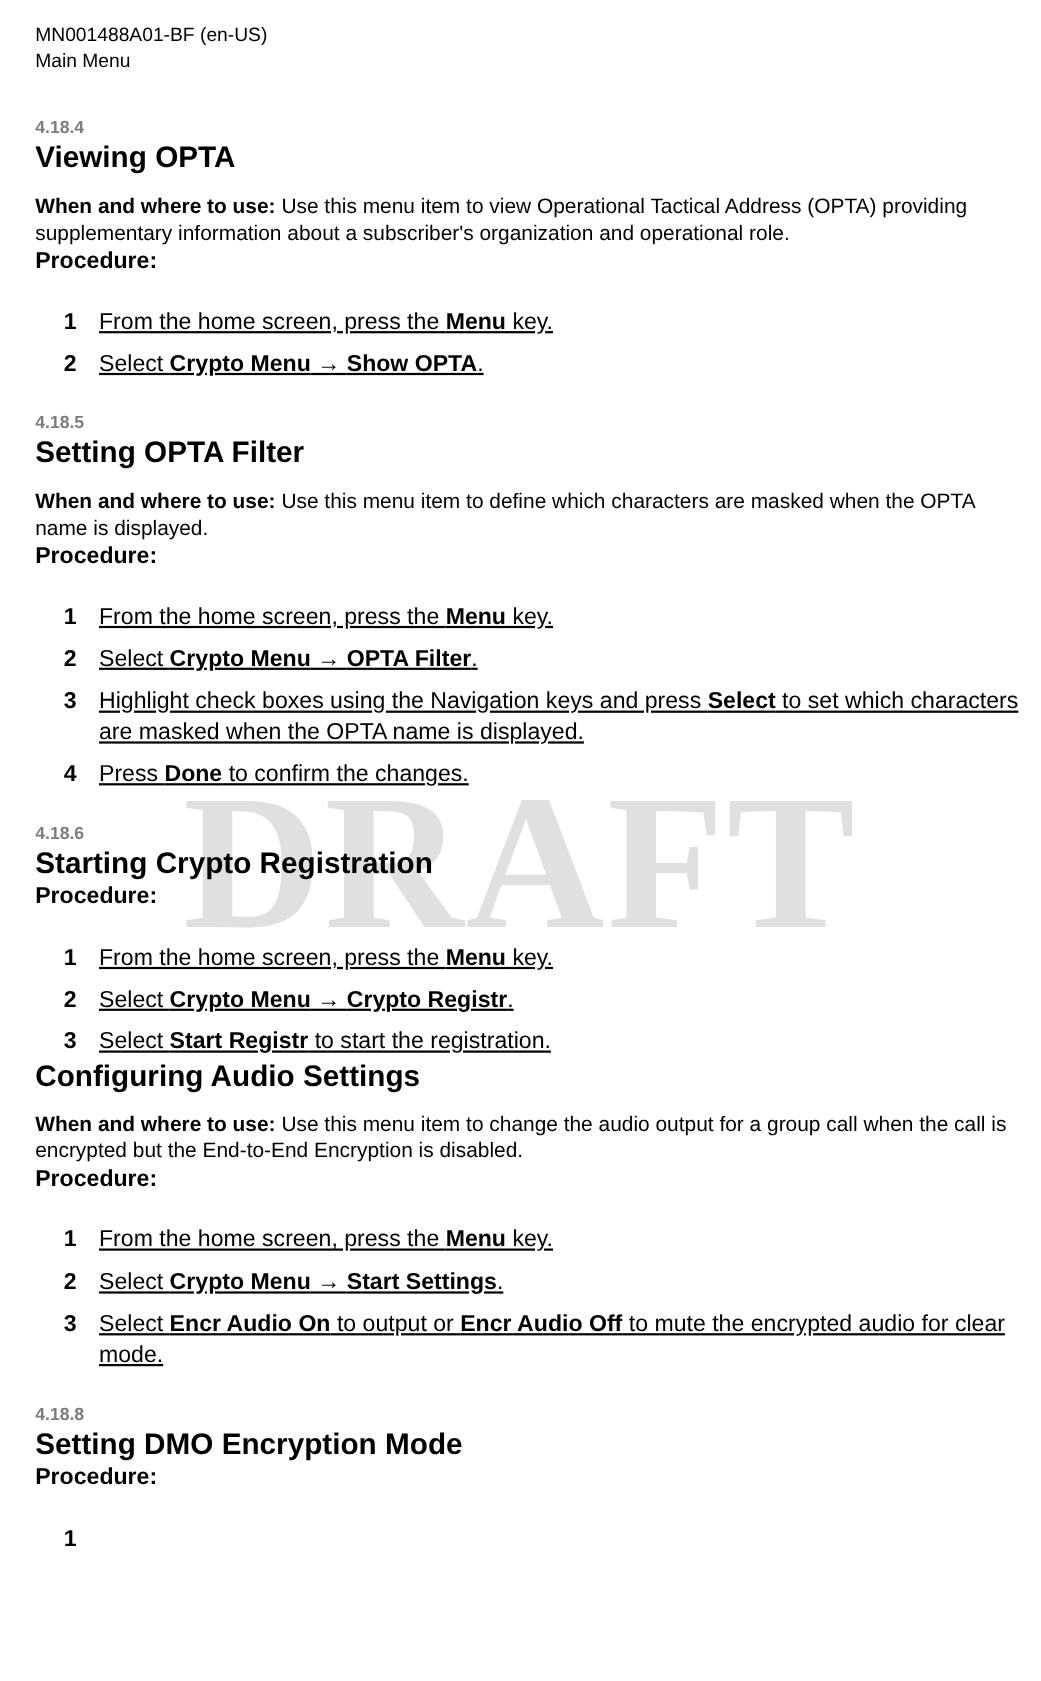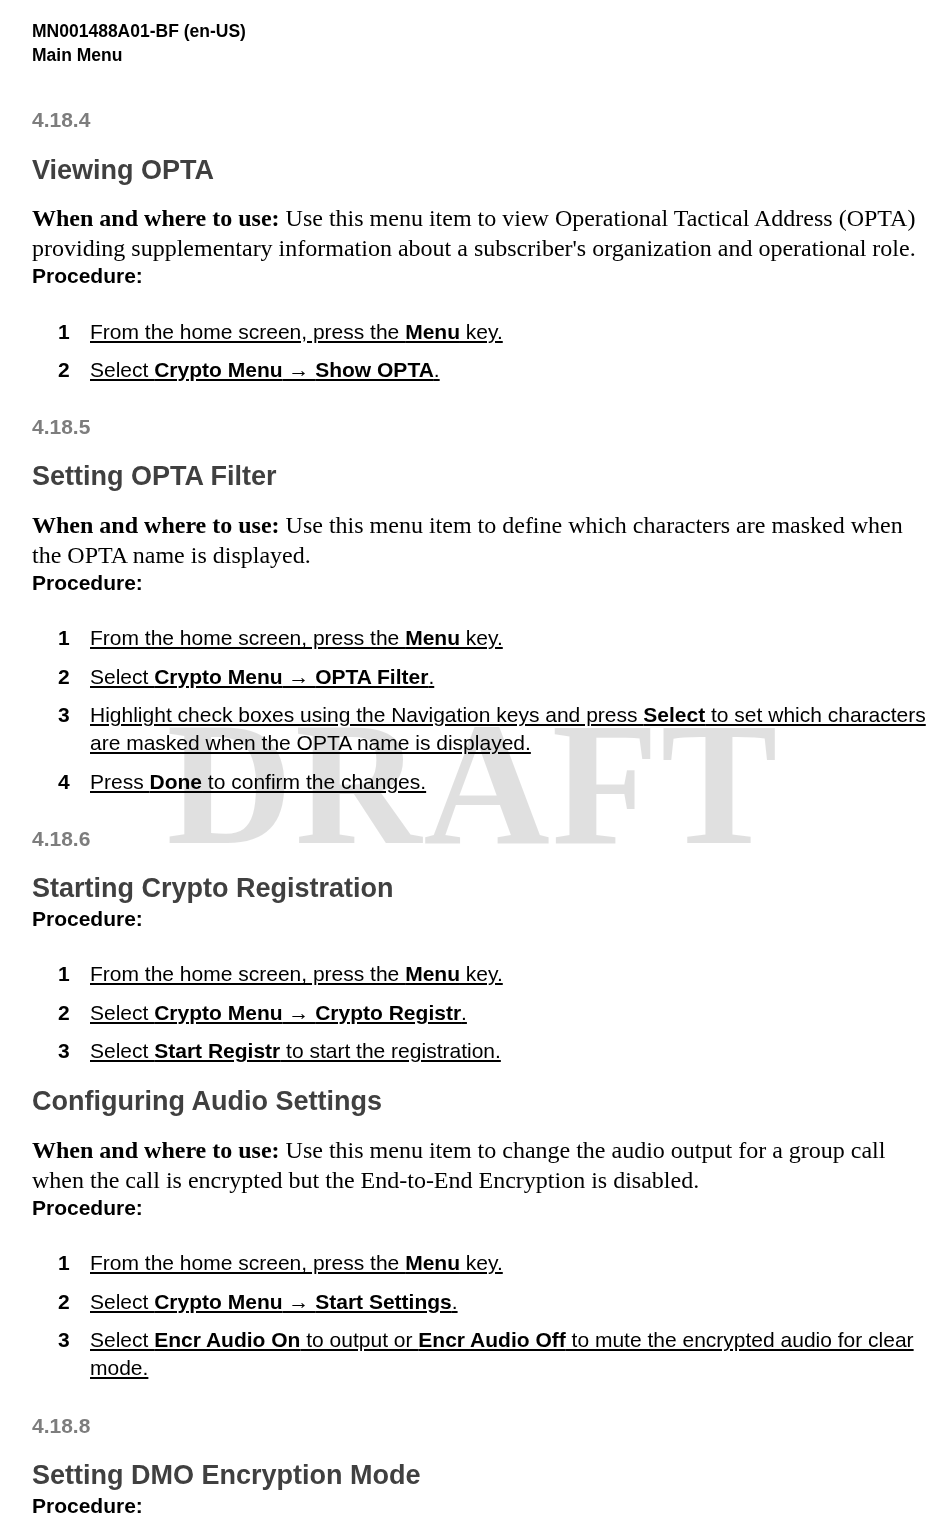--- a/index.html
+++ b/index.html
@@ -18,38 +18,36 @@
       position: relative;
       width: 946px;
       min-height: 1528px;
       padding: 20px 20px 30px 32px;
       box-sizing: border-box;
     }
     .header-line {
       font-size: 17.5px;
       color: #000;
       line-height: 1.35;
-      font-weight: bold;
     }
     .section-number {
       color: #7d7d7d;
       font-weight: bold;
-      font-size: 21px;
+      font-size: 16px;
       margin-top: 32px;
     }
     .section-title {
-      color: #404040;
+      color: #000000;
       font-weight: bold;
       font-size: 27px;
-      margin-top: 20px;
+      margin-top: 0;
     }
     .para {
       margin-top: 16px;
-      font-size: 24px;
-      font-family: Liberation Serif, serif;
+      font-size: 19px;
     }
     .label-bold {
       font-weight: bold;
     }
     .procedure-heading {
       font-weight: bold;
       font-size: 21px;
     }
     ol.procedure {
       margin: 28px 0 0 0;

